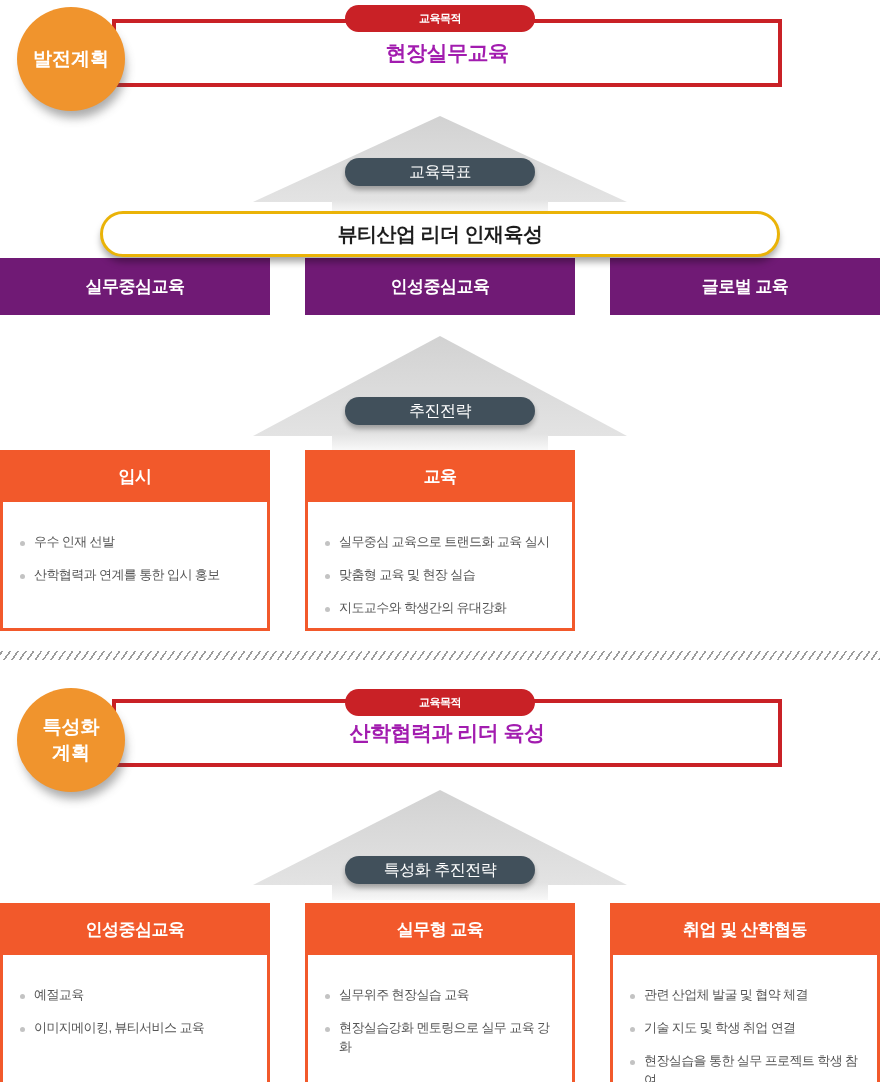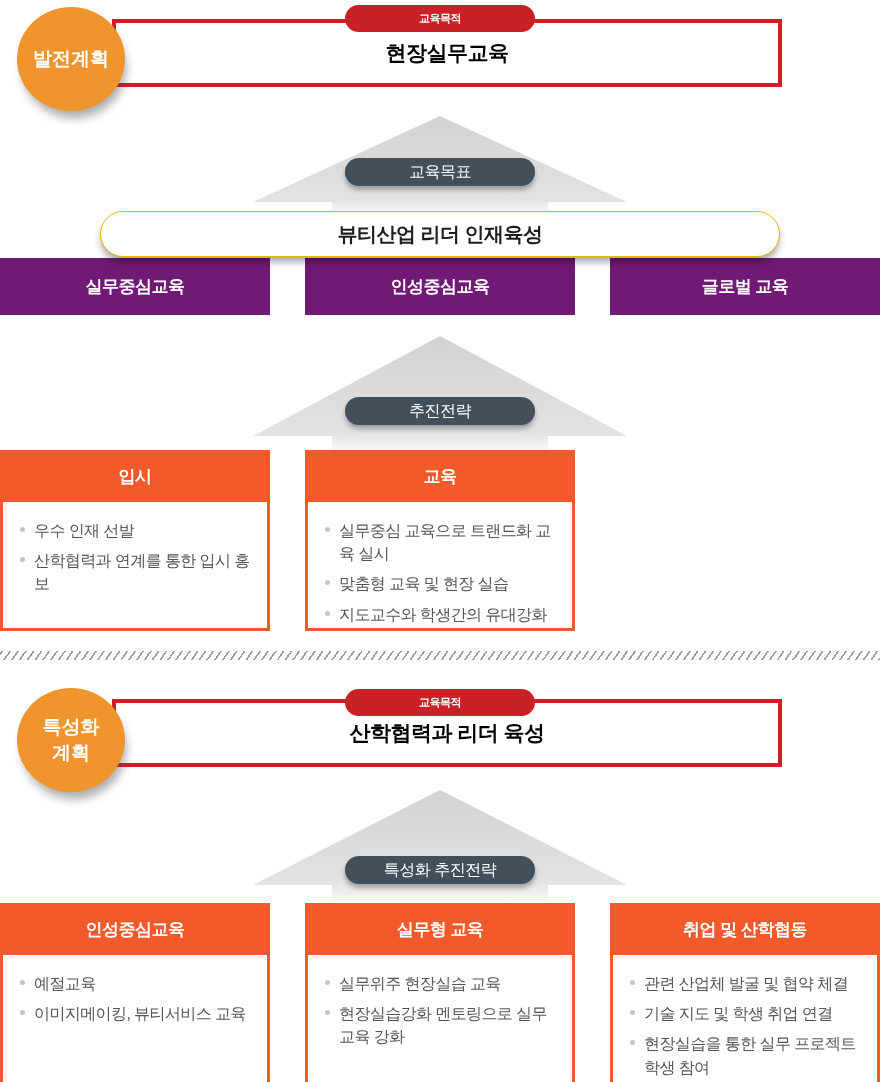--- a/index.html
+++ b/index.html
@@ -13,21 +13,21 @@
     background:#F0942D;color:#ffffff;font-weight:bold;font-size:19px;line-height:1.35;
     display:flex;align-items:center;justify-content:center;text-align:center;
     z-index:5;box-shadow:3px 9px 10px -2px rgba(70,70,70,.45);
   }
   
   .red-frame{
     position:absolute;left:112px;width:662px;height:60px;
     border:4px solid #C92126;background:#ffffff;z-index:2;
     display:flex;align-items:center;justify-content:center;
   }
-  .red-frame .frame-title{font-size:21px;font-weight:bold;color:#000000;letter-spacing:-0.5px;}
+  .red-frame .frame-title{font-size:21px;font-weight:bold;color:#a21caf;letter-spacing:-0.5px;}
   .pill-red{
     position:absolute;left:345px;width:190px;height:27px;border-radius:14px;
     background:#C92126;color:#ffffff;font-size:11px;font-weight:bold;
     display:flex;align-items:center;justify-content:center;z-index:4;letter-spacing:-0.5px;
   }
   
   .arrow-head{
     position:absolute;width:374px;left:253px;
     background:linear-gradient(180deg,#d2d2d2,#e3e3e3);
     clip-path:polygon(50% 0,100% 100%,0 100%);z-index:1;
@@ -39,21 +39,21 @@
   
   .pill-dark{
     position:absolute;left:345px;width:190px;height:28px;border-radius:15px;
     background:#41505B;color:#ffffff;font-size:16px;font-weight:normal;letter-spacing:-0.5px;
     display:flex;align-items:center;justify-content:center;z-index:3;
     box-shadow:0 4px 5px rgba(0,0,0,.3);
   }
   
   .goal-rect{
     position:absolute;left:100px;top:211px;width:680px;height:46px;border-radius:27px;
-    background:#ffffff;border:1px solid #eab308;box-sizing:border-box;z-index:2;
+    background:#ffffff;border:3px solid #eab308;box-sizing:border-box;z-index:2;
     display:flex;align-items:center;justify-content:center;
     font-size:20px;font-weight:bold;color:#1d1d1d;letter-spacing:-0.5px;
     box-shadow:0 6px 7px -1px rgba(0,0,0,.35);
   }
   
   .pillar{
     position:absolute;top:258px;width:270px;height:57px;background:#701a75;
     color:#ffffff;font-size:17px;font-weight:bold;letter-spacing:-0.5px;
     display:flex;align-items:center;justify-content:center;z-index:1;
   }
@@ -65,21 +65,21 @@
   }
   .card-body{
     border:3px solid #F2592B;border-top:none;background:#ffffff;box-sizing:border-box;
     padding:17px 12px 0 14px;
   }
   .row1 .card-body{height:129px;}
   .row2 .card-body{height:131px;}
   .card-body ul{margin:0;padding:0;list-style:none;}
   .card-body li{
     position:relative;padding-left:17px;margin-bottom:7px;
-    font-size:16px;line-height:1.45;color:#555555;letter-spacing:-0.6px;
+    font-size:13px;line-height:1.45;color:#555555;letter-spacing:-0.6px;margin-top:14px;
   }
   .card-body li::before{
     content:"";position:absolute;left:3px;top:8px;width:5px;height:5px;border-radius:50%;
     background:#c3c3c3;
   }
   .col1{left:0px;}.col2{left:305px;}.col3{left:610px;}
   
   .divider{
     position:absolute;left:0;top:651px;width:880px;height:9px;
     background:repeating-linear-gradient(-55deg,#9c9c9c 0 1.6px,transparent 1.6px 6.4px);

